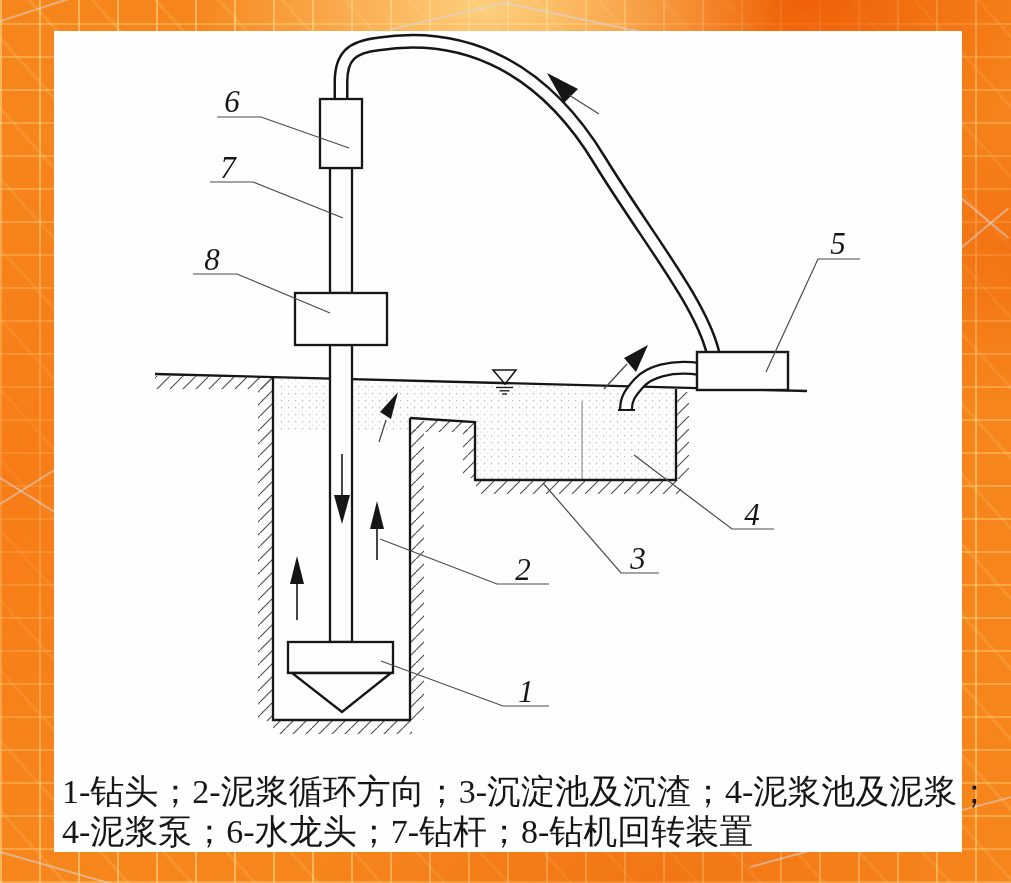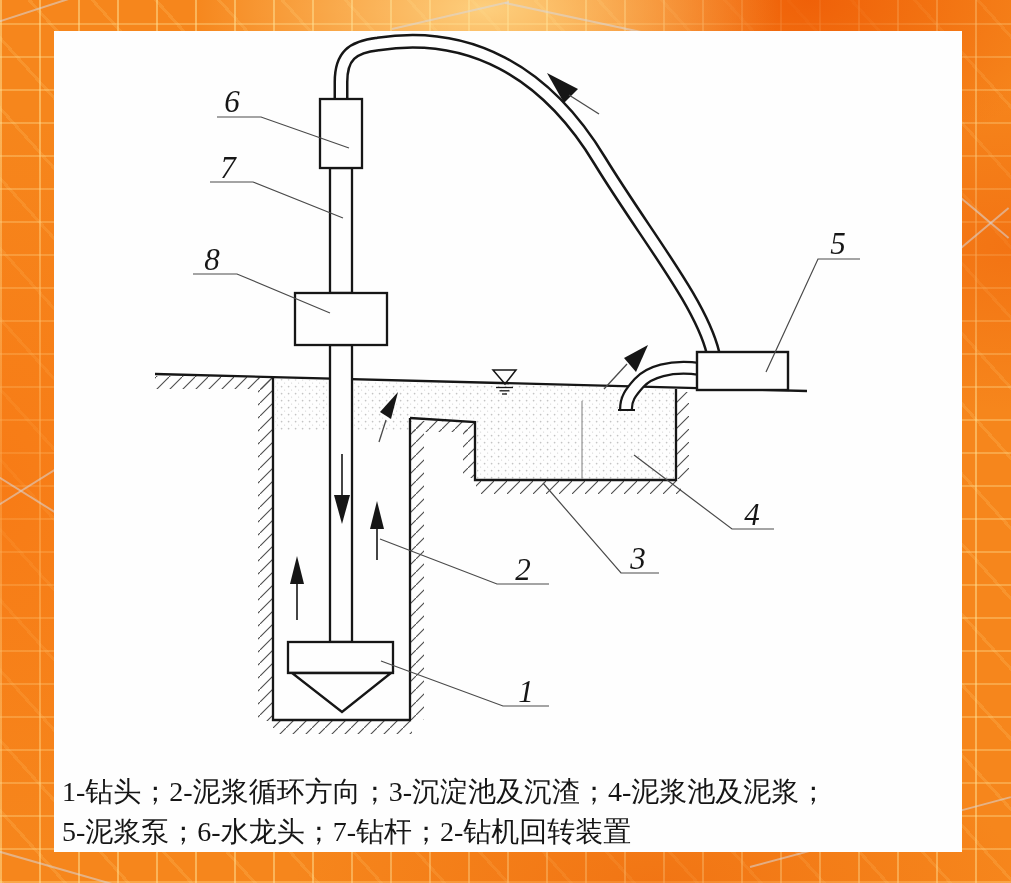--- a/index.html
+++ b/index.html
@@ -14,21 +14,21 @@
       radial-gradient(520px 220px at 65% 100%,rgba(236,96,10,.45),  rgba(236,96,10,0) 70%),
       repeating-linear-gradient(90deg,  rgba(255,226,150,.50) 0 2px, rgba(255,226,150,0) 2px 39px),
       repeating-linear-gradient(0deg,   rgba(255,226,150,.35) 0 2px, rgba(255,226,150,0) 2px 33px),
       repeating-linear-gradient(48deg,  rgba(255,205,115,.20) 0 3px, rgba(255,205,115,0) 3px 47px);
   }
   .streak{position:absolute;height:2px;background:rgba(215,215,220,.55);transform-origin:left center;}
   .overlay-svg{position:absolute;left:0;top:0;z-index:3;}
   .caption{
     position:absolute;left:62px;top:772px;width:896px;z-index:4;
     font-family:"Liberation Serif","DejaVu Serif",serif;
-    font-size:28px;line-height:40px;color:#161616;white-space:nowrap;
+    font-size:34px;line-height:40px;color:#161616;white-space:nowrap;
   }
   .digit{font-family:"Liberation Serif","DejaVu Serif",serif;font-style:italic;font-size:31px;fill:#161616;}
 </style>
 </head>
 <body>
 
 <div class="stage">
 
   <div class="streak" style="left:-30px;top:30px;width:220px;transform:rotate(-18deg);"></div>
   <div class="streak" style="left:392px;top:28px;width:120px;transform:rotate(-13deg);"></div>
@@ -147,16 +147,16 @@
       <text class="digit" x="838" y="254">5</text>
       <text class="digit" x="523" y="580">2</text>
       <text class="digit" x="526" y="702">1</text>
       <text class="digit" x="638" y="569">3</text>
       <text class="digit" x="752" y="525">4</text>
     </g>
   </svg>
 
   <div class="caption">
     <div class="caption-line">1-钻头；2-泥浆循环方向；3-沉淀池及沉渣；4-泥浆池及泥浆；</div>
-    <div class="caption-line">5-泥浆泵；6-水龙头；7-钻杆；2-钻机回转装置</div>
+    <div class="caption-line">4-泥浆泵；6-水龙头；7-钻杆；8-钻机回转装置</div>
   </div>
 
 </div>
 
 </body></html>

